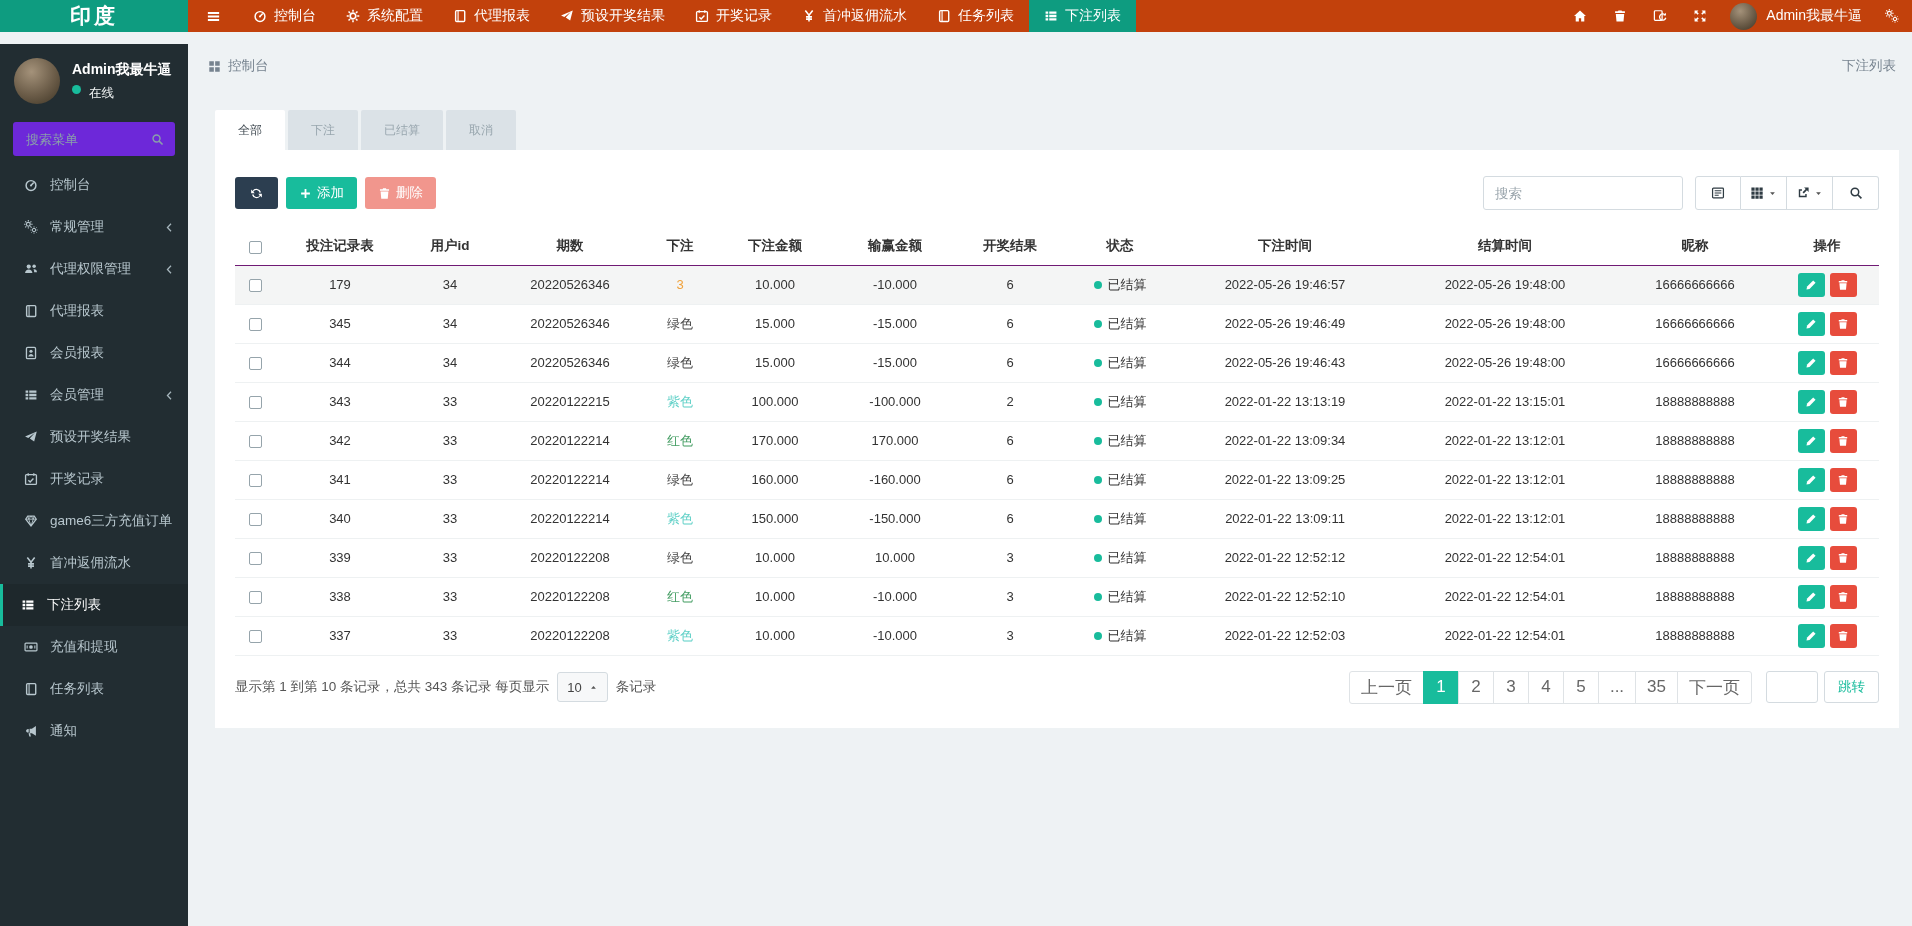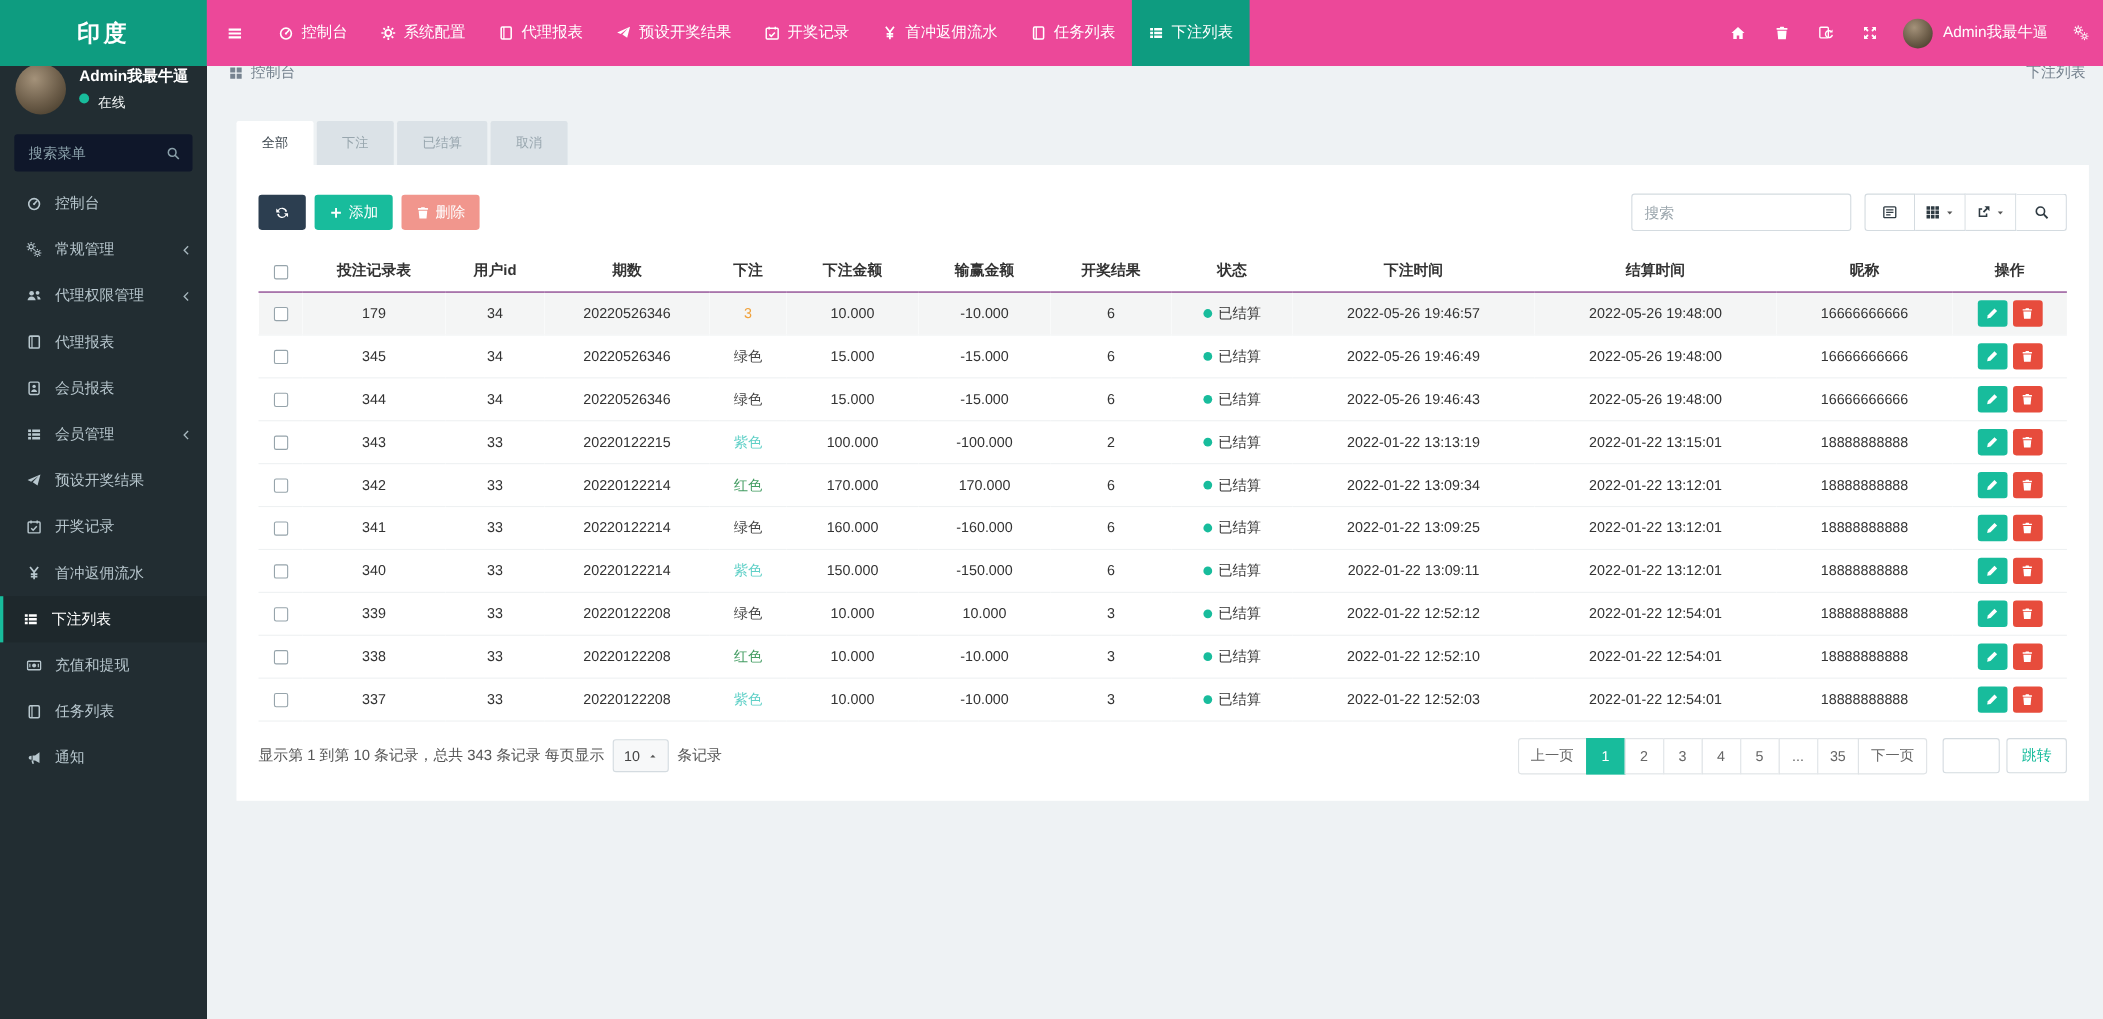--- a/index.html
+++ b/index.html
@@ -7,41 +7,41 @@
   body {
     width:1912px; height:926px; overflow:hidden;
     font-family:"Liberation Sans","DejaVu Sans",sans-serif;
     font-size:14px; color:#333; background:#eef2f4;
   }
   a { text-decoration:none; color:inherit; }
   .ico { display:inline-flex; align-items:center; justify-content:center; line-height:1; }
   .ico svg { width:1em; height:1em; display:block; }
 
   
-  .navbar { position:fixed; top:0; left:0; right:0; height:60px; background:#ec4899; display:flex; align-items:stretch; z-index:50; }
+  .navbar { position:fixed; top:0; left:0; right:0; height:32px; background:#c2410c; display:flex; align-items:stretch; z-index:50; }
   .logo { width:188px; background:#0e9c80; color:#fff; font-size:21px; font-weight:bold; letter-spacing:3px; display:flex; align-items:center; justify-content:center; cursor:pointer; }
   .nav-toggle { width:50px; display:flex; align-items:center; justify-content:center; color:#fff; font-size:15px; cursor:pointer; }
   .nav-menu { display:flex; align-items:stretch; }
   .nav-item { display:flex; align-items:center; gap:7px; padding:0 15px; color:#fff; font-size:14px; cursor:pointer; white-space:nowrap; }
   .nav-item .ico { font-size:14px; }
   .nav-item.active { background:#0e9c80; }
   .nav-right { margin-left:auto; display:flex; align-items:stretch; }
   .nav-ibtn { display:flex; align-items:center; padding:0 13px; color:#fff; font-size:14px; cursor:pointer; }
   .nav-user { display:flex; align-items:center; gap:9px; padding:0 10px; color:#fff; cursor:pointer; }
   .avatar { border-radius:50%; background:radial-gradient(circle at 38% 30%, #a4927a, #6b5c48 55%, #423828 95%); flex:none; }
   .avatar.sm { width:27px; height:27px; }
   .avatar.lg { width:46px; height:46px; }
 
   
   .sidebar { position:fixed; top:44px; left:0; bottom:0; width:188px; background:#222d32; z-index:40; }
   .profile { display:flex; align-items:center; gap:12px; padding:14px 12px 8px 14px; }
   .profile-name { color:#fff; font-weight:bold; font-size:14px; margin-bottom:6px; white-space:nowrap; }
   .profile-status { display:flex; align-items:flex-start; gap:8px; color:#f2f5f5; font-size:12.5px; cursor:pointer; }
   .dot-online { width:9px; height:9px; border-radius:50%; background:#18bc9c; }
-  .side-search { margin:10px 13px 6px; background:#0f172a; border-radius:3px; height:34px; display:flex; align-items:center; padding:0 11px; }
+  .side-search { margin:10px 13px 6px; background:#6d28d9; border-radius:3px; height:34px; display:flex; align-items:center; padding:0 11px; }
   .side-search input { flex:1; min-width:0; background:transparent; border:0; outline:0; color:#ccc; font-size:13px; font-family:inherit; }
   .side-search input::placeholder { color:#8aa0aa; }
   .side-search .ico { color:#8aa0aa; font-size:13px; cursor:pointer; }
   .side-menu { margin-top:8px; }
   .side-item { display:flex; align-items:center; gap:11px; height:42px; padding:0 13px 0 20px; font-size:13.5px; color:#b8c7ce; cursor:pointer; border-left:3px solid transparent; }
   .side-item .mico { width:16px; font-size:14px; justify-content:center; }
   .side-item .chev { margin-left:auto; font-size:11px; color:#a7b7be; }
   .side-item.active { background:#1e282c; color:#fff; border-left-color:#18bc9c; padding-left:17px; }
 
   
@@ -86,21 +86,21 @@
   .opbtn { width:27px; height:24px; border-radius:3px; display:inline-flex; align-items:center; justify-content:center; color:#fff; font-size:12px; cursor:pointer; }
   .op-edit { background:#18bc9c; }
   .op-del { background:#e74c3c; }
 
   
   .tfoot { display:flex; align-items:center; margin-top:15px; color:#555; font-size:13.5px; }
   .pagesize { display:inline-flex; align-items:center; gap:7px; height:30px; border:1px solid #d4dbe0; border-radius:3px; background:#f7f8f9; padding:0 9px; margin:0 8px; font-size:13px; color:#444; cursor:pointer;text-align:center; }
   .pagesize .caret { font-size:9px; color:#555; }
   .pager { margin-left:auto; display:flex; align-items:center; }
   .pages { display:flex; }
-  .page-btn { min-width:36px; height:33px; padding:0 11px; display:inline-flex; align-items:center; justify-content:center; background:#fff; border:1px solid #dfe3e6; color:#666; font-size:13px; cursor:pointer; margin-left:-1px; }
+  .page-btn { min-width:36px; height:33px; padding:0 11px; display:inline-flex; align-items:center; justify-content:center; background:#fff; border:1px solid #dfe3e6; color:#666; font-size:17px; cursor:pointer; margin-left:-1px; }
   .page-btn.first { border-radius:3px 0 0 3px; margin-left:0; }
   .page-btn.last { border-radius:0 3px 3px 0; }
   .page-btn.active { background:#18bc9c; border-color:#18bc9c; color:#fff; }
   .jump-input { width:52px; height:32px; border:1px solid #d4dbe0; border-radius:3px; margin-left:14px; outline:none; padding:0 6px; font-family:inherit; }
   .jump-btn { height:32px; padding:0 13px; margin-left:6px; background:#fff; border:1px solid #d4dbe0; border-radius:3px; color:#18bc9c; font-size:13.5px; display:inline-flex; align-items:center; cursor:pointer; }
 </style>
 </head>
 <body>
 
 <div>
@@ -379,20 +379,30 @@
             <svg viewBox="0 0 16 16" fill="currentColor" aria-hidden="true">
               <rect x="1.8" y="3" width="12.4" height="11.2" rx="1" fill="none" stroke="currentColor" stroke-width="1.5"></rect>
               <path d="M4.8 1.4v3M11.2 1.4v3" stroke="currentColor" stroke-width="1.5" fill="none"></path>
               <path d="M5 9.4l2 2 3.8-4" fill="none" stroke="currentColor" stroke-width="1.6"></path>
             </svg>
           </span>
           <span>开奖记录</span>
 
         </a>
 
+        <a class="side-item">
+          <span class="ico mico">
+            <svg viewBox="0 0 16 16" fill="currentColor" aria-hidden="true">
+              <path d="M4.3 2.3h7.4L14 5.9 8 13.7 2 5.9z" fill="none" stroke="currentColor" stroke-width="1.4"></path>
+              <path d="M2 5.9h12M5.4 5.9 8 13.7 10.6 5.9M4.3 2.3l1.1 3.6L8 2.3l2.6 3.6 1.1-3.6" fill="none" stroke="currentColor" stroke-width="1"></path>
+            </svg>
+          </span>
+          <span>game6三方充值订单</span>
+
+        </a>
 
         <a class="side-item">
           <span class="ico mico">
             <svg viewBox="0 0 16 16" fill="currentColor" aria-hidden="true">
               <path d="M3.8 1.6 8 7l4.2-5.4" fill="none" stroke="currentColor" stroke-width="1.8"></path>
               <path d="M8 7v7.4M4.6 9h6.8M4.6 11.6h6.8" stroke="currentColor" stroke-width="1.8" fill="none"></path>
             </svg>
           </span>
           <span>首冲返佣流水</span>
 

